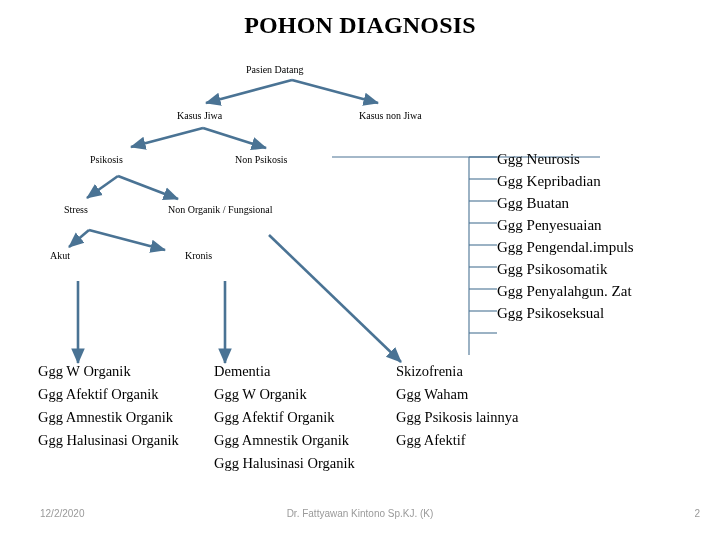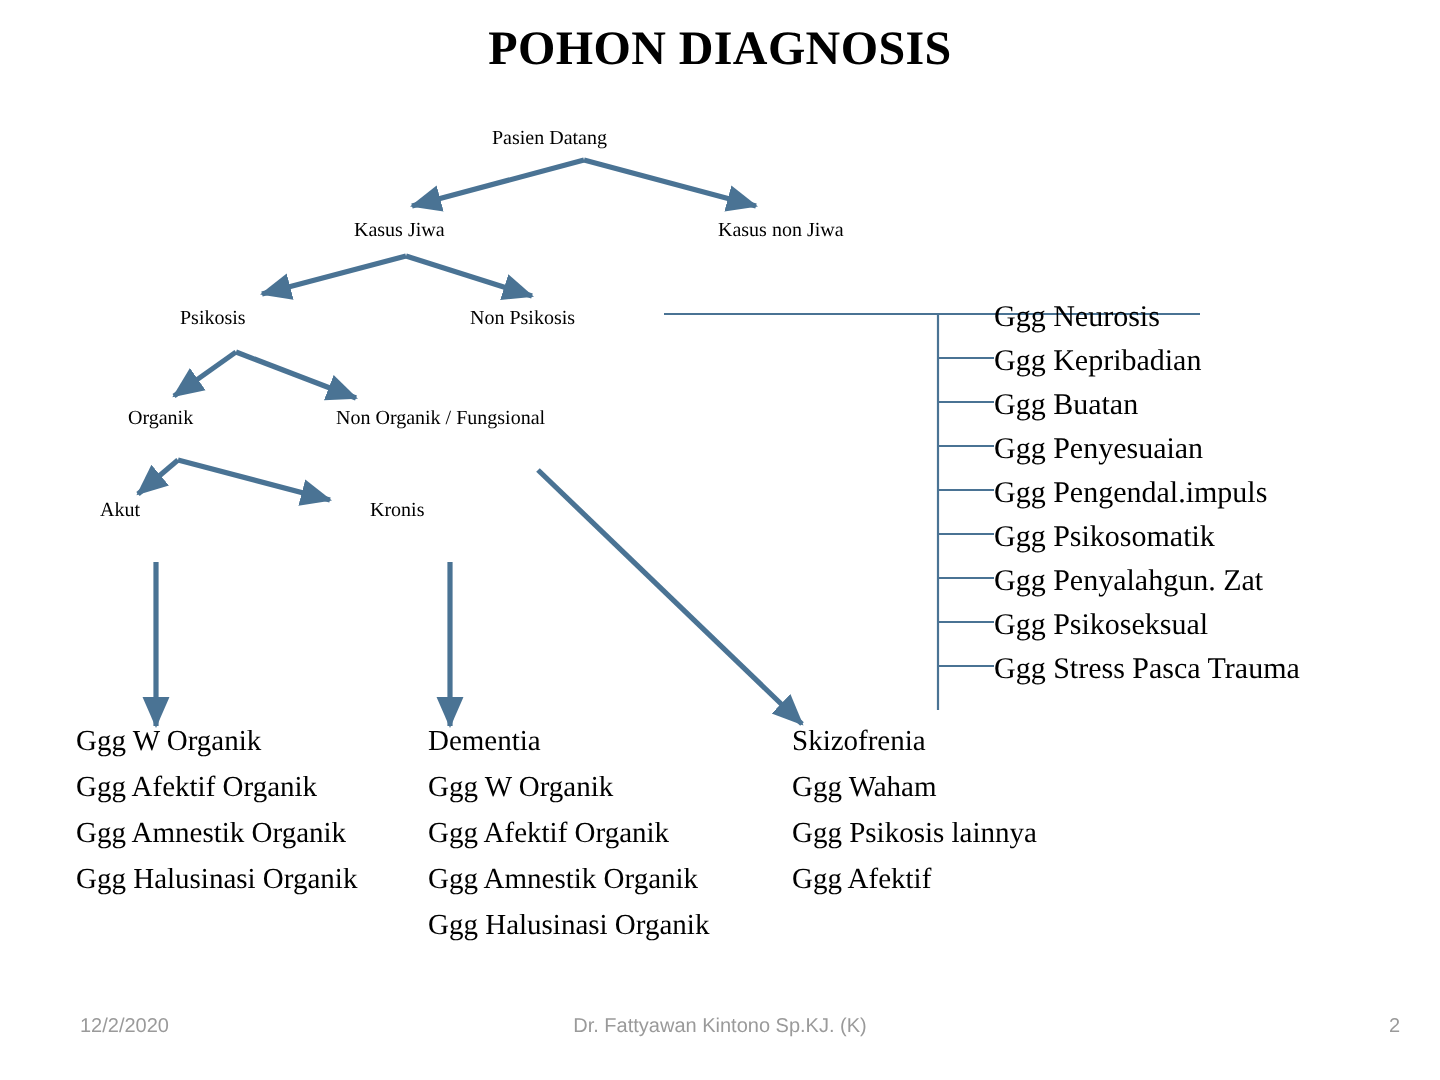--- a/index.html
+++ b/index.html
@@ -152,38 +152,37 @@
   <div class="node" style="left:246px; top:62px;">Pasien Datang</div>
 
   <div class="node" style="left:177px; top:108px;">Kasus Jiwa</div>
 
   <div class="node" style="left:359px; top:108px;">Kasus non Jiwa</div>
 
   <div class="node" style="left:90px; top:152px;">Psikosis</div>
 
   <div class="node" style="left:235px; top:152px;">Non Psikosis</div>
 
-  <div class="node" style="left:64px; top:202px;">Organik</div>
+  <div class="node" style="left:64px; top:202px;">Stress</div>
 
   <div class="node" style="left:168px; top:202px;">Non Organik / Fungsional</div>
 
   <div class="node" style="left:50px; top:248px;">Akut</div>
 
   <div class="node" style="left:185px; top:248px;">Kronis</div>
 
   <div class="neuro-list">
     <span class="neuro-item">Ggg Neurosis</span>
     <span class="neuro-item">Ggg Kepribadian</span>
     <span class="neuro-item">Ggg Buatan</span>
     <span class="neuro-item">Ggg Penyesuaian</span>
     <span class="neuro-item">Ggg Pengendal.impuls</span>
     <span class="neuro-item">Ggg Psikosomatik</span>
     <span class="neuro-item">Ggg Penyalahgun. Zat</span>
     <span class="neuro-item">Ggg Psikoseksual</span>
-    <span class="neuro-item">Ggg Stress Pasca Trauma</span>
   </div>
 
   <div class="leaf-col" style="left:38px; top:360px;">
     <span class="leaf-item">Ggg W Organik</span>
     <span class="leaf-item">Ggg Afektif Organik</span>
     <span class="leaf-item">Ggg Amnestik Organik</span>
     <span class="leaf-item">Ggg Halusinasi Organik</span>
   </div>
 
   <div class="leaf-col" style="left:214px; top:360px;">

